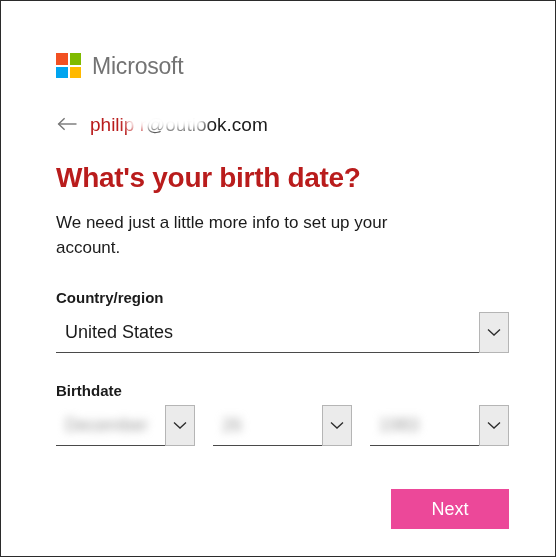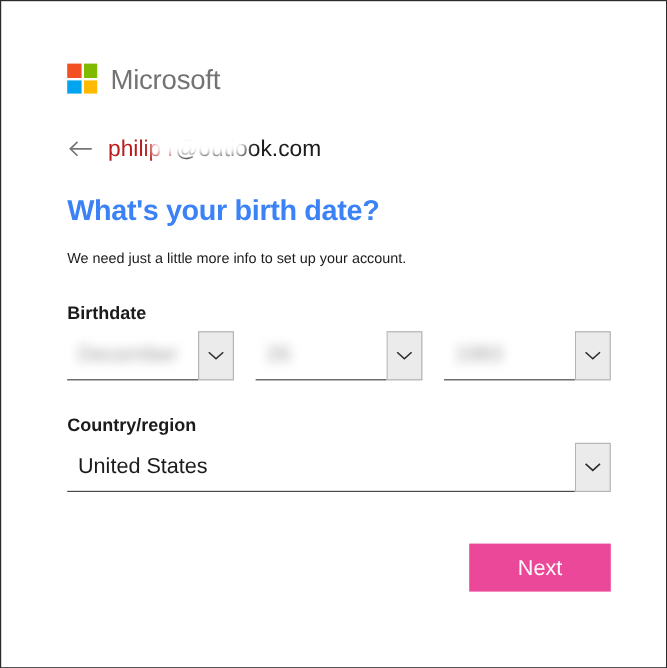--- a/index.html
+++ b/index.html
@@ -95,29 +95,29 @@
     top: -5px;
     width: 78px;
     height: 20px;
     background: #ffffff;
     filter: blur(4px);
   }
 
   
   .heading {
     margin-top: 26px;
-    font-size: 24px;
+    font-size: 28px;
     font-weight: bold;
-    color: #3b82f6;
+    color: #b91c1c;
     line-height: 1.15;
     letter-spacing: -0.3px;
   }
   .subtext {
     margin-top: 17px;
-    font-size: 12px;
+    font-size: 17px;
     color: #1b1b1b;
     line-height: 1.45;
     max-width: 390px;
   }
 
   
   .field-label {
     font-size: 15px;
     font-weight: bold;
     color: #1b1b1b;
@@ -212,20 +212,34 @@
       </svg>
       <div class="account-email">
         <span class="email-redacted">philip r</span><span>@outlook.com</span>
       </div>
     </div>
 
     <div class="heading">What's your birth date?</div>
     <div class="subtext">We need just a little more info to set up your account.</div>
 
     <div class="field-block">
+      <div class="field-label">Country/region</div>
+      <div class="select-group">
+        <div class="select-face">
+          <span class="select-value">United States</span>
+        </div>
+        <div class="chev-btn">
+          <svg width="14" height="9" viewBox="0 0 14 9">
+            <path d="M1 1.5 L7 7 L13 1.5" fill="none" stroke="#2b2b2b" stroke-width="1.3"></path>
+          </svg>
+        </div>
+      </div>
+    </div>
+
+    <div class="field-block">
       <div class="field-label">Birthdate</div>
       <div class="birth-row">
 
         <div class="select-group">
           <div class="select-face">
             <span class="select-value blurred">December</span>
           </div>
           <div class="chev-btn">
             <svg width="14" height="9" viewBox="0 0 14 9">
               <path d="M1 1.5 L7 7 L13 1.5" fill="none" stroke="#2b2b2b" stroke-width="1.3"></path>
@@ -251,32 +265,18 @@
           <div class="chev-btn">
             <svg width="14" height="9" viewBox="0 0 14 9">
               <path d="M1 1.5 L7 7 L13 1.5" fill="none" stroke="#2b2b2b" stroke-width="1.3"></path>
             </svg>
           </div>
         </div>
 
       </div>
     </div>
 
-    <div class="field-block">
-      <div class="field-label">Country/region</div>
-      <div class="select-group">
-        <div class="select-face">
-          <span class="select-value">United States</span>
-        </div>
-        <div class="chev-btn">
-          <svg width="14" height="9" viewBox="0 0 14 9">
-            <path d="M1 1.5 L7 7 L13 1.5" fill="none" stroke="#2b2b2b" stroke-width="1.3"></path>
-          </svg>
-        </div>
-      </div>
-    </div>
-
     <div class="action-row">
       <button class="next-btn">Next</button>
     </div>
 
   </div>
 </div>
 
 </body></html>

